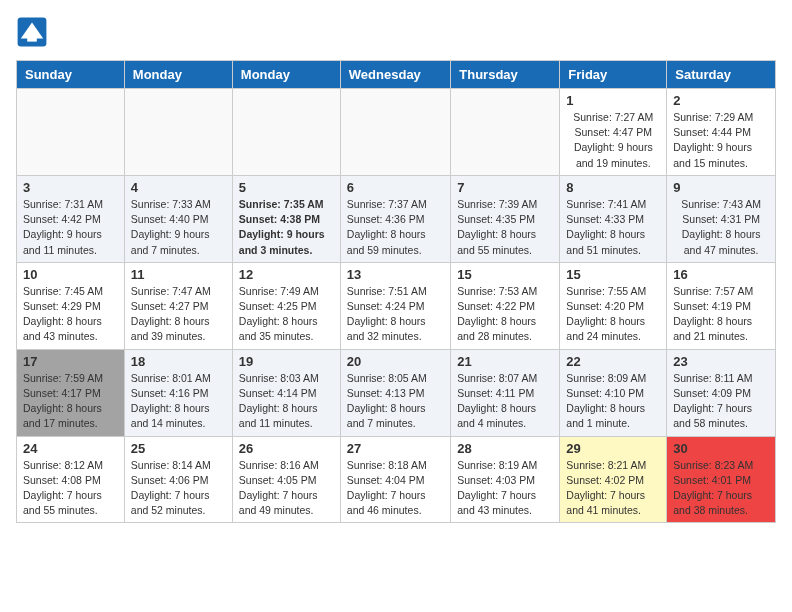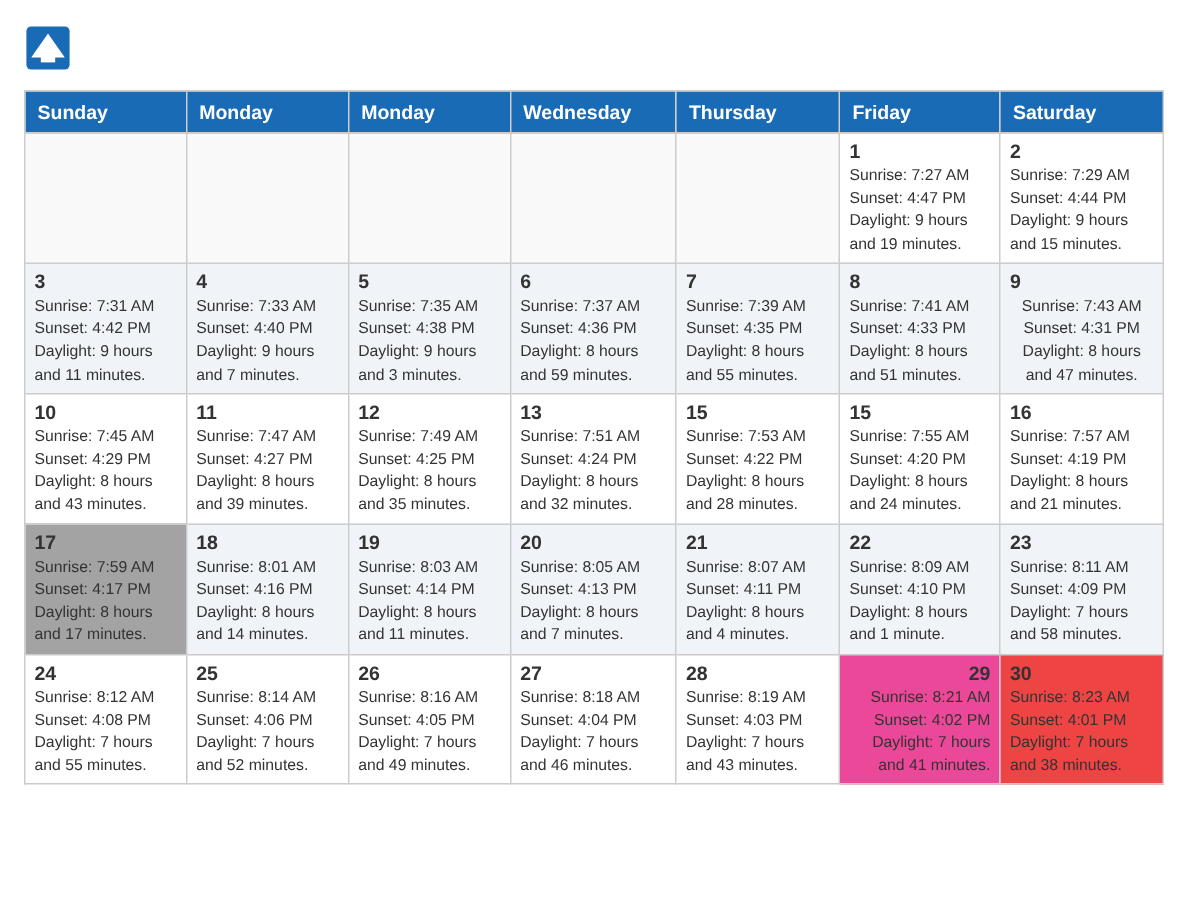--- a/index.html
+++ b/index.html
@@ -122,21 +122,21 @@
   </thead>
   <tbody id="calendar-body">
   <tr>
         <td class="empty"></td>
         <td class="empty"></td>
         <td class="empty"></td>
         <td class="empty"></td>
         <td class="empty"></td>
         <td style="background: rgb(255, 255, 255);">
           <span class="day-number">1</span>
-          <div class="day-info" style="white-space: pre-line;">Sunrise: 7:27 AM
+          <div class="day-info" style="white-space: pre-line; text-align: center;">Sunrise: 7:27 AM
 Sunset: 4:47 PM
 Daylight: 9 hours
 and 19 minutes.</div>
         </td>
         <td style="background: rgb(255, 255, 255);">
           <span class="day-number">2</span>
           <div class="day-info" style="white-space: pre-line;">Sunrise: 7:29 AM
 Sunset: 4:44 PM
 Daylight: 9 hours
 and 15 minutes.</div>
@@ -152,21 +152,21 @@
         </td>
         <td style="background: rgb(240, 244, 248);">
           <span class="day-number">4</span>
           <div class="day-info" style="white-space: pre-line;">Sunrise: 7:33 AM
 Sunset: 4:40 PM
 Daylight: 9 hours
 and 7 minutes.</div>
         </td>
         <td style="background: rgb(240, 244, 248);">
           <span class="day-number">5</span>
-          <div class="day-info" style="white-space: pre-line;">Sunrise: 7:35 AM
+          <div class="day-info" style="white-space: pre-line; font-weight: bold;">Sunrise: 7:35 AM
 Sunset: 4:38 PM
 Daylight: 9 hours
 and 3 minutes.</div>
         </td>
         <td style="background: rgb(240, 244, 248);">
           <span class="day-number">6</span>
           <div class="day-info" style="white-space: pre-line;">Sunrise: 7:37 AM
 Sunset: 4:36 PM
 Daylight: 8 hours
 and 59 minutes.</div>
@@ -324,21 +324,21 @@
 Daylight: 7 hours
 and 46 minutes.</div>
         </td>
         <td style="background: rgb(255, 255, 255);">
           <span class="day-number">28</span>
           <div class="day-info" style="white-space: pre-line;">Sunrise: 8:19 AM
 Sunset: 4:03 PM
 Daylight: 7 hours
 and 43 minutes.</div>
         </td>
-        <td style="background: #ec4899; text-align: right;">
+        <td style="background: #fef9c3;">
           <span class="day-number">29</span>
           <div class="day-info" style="white-space: pre-line;">Sunrise: 8:21 AM
 Sunset: 4:02 PM
 Daylight: 7 hours
 and 41 minutes.</div>
         </td>
         <td style="background: #ef4444;">
           <span class="day-number">30</span>
           <div class="day-info" style="white-space: pre-line;">Sunrise: 8:23 AM
 Sunset: 4:01 PM

